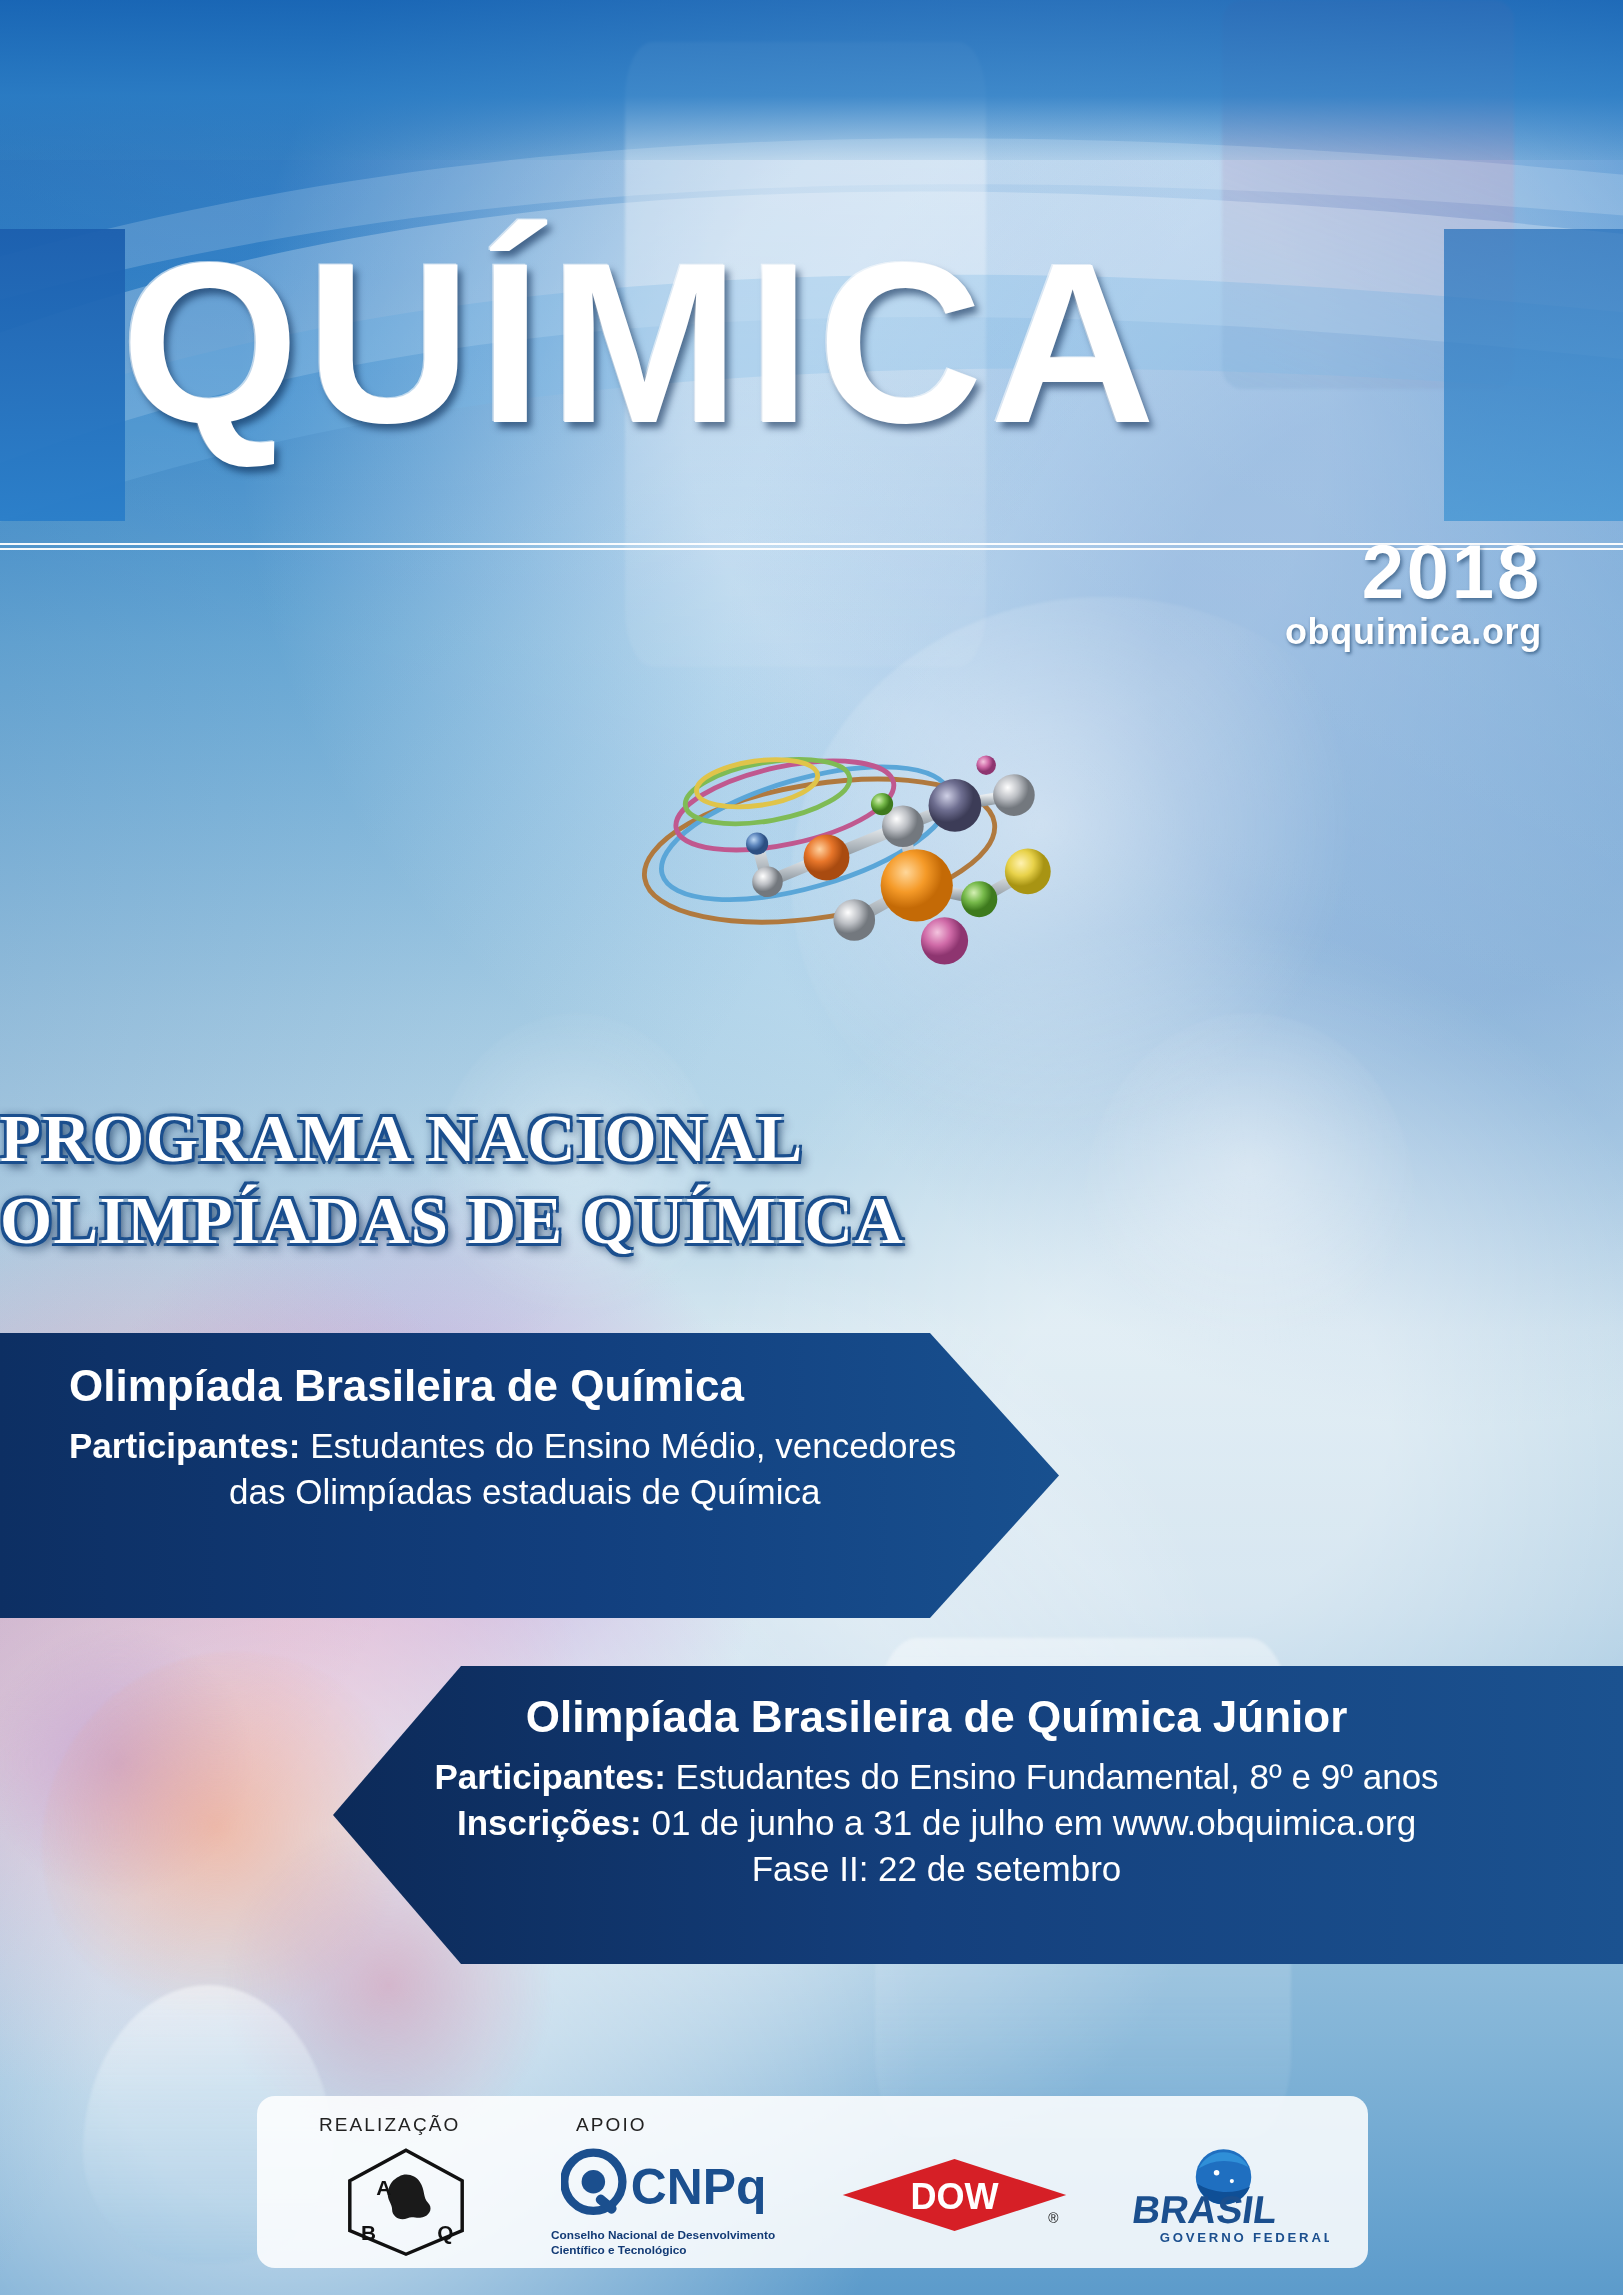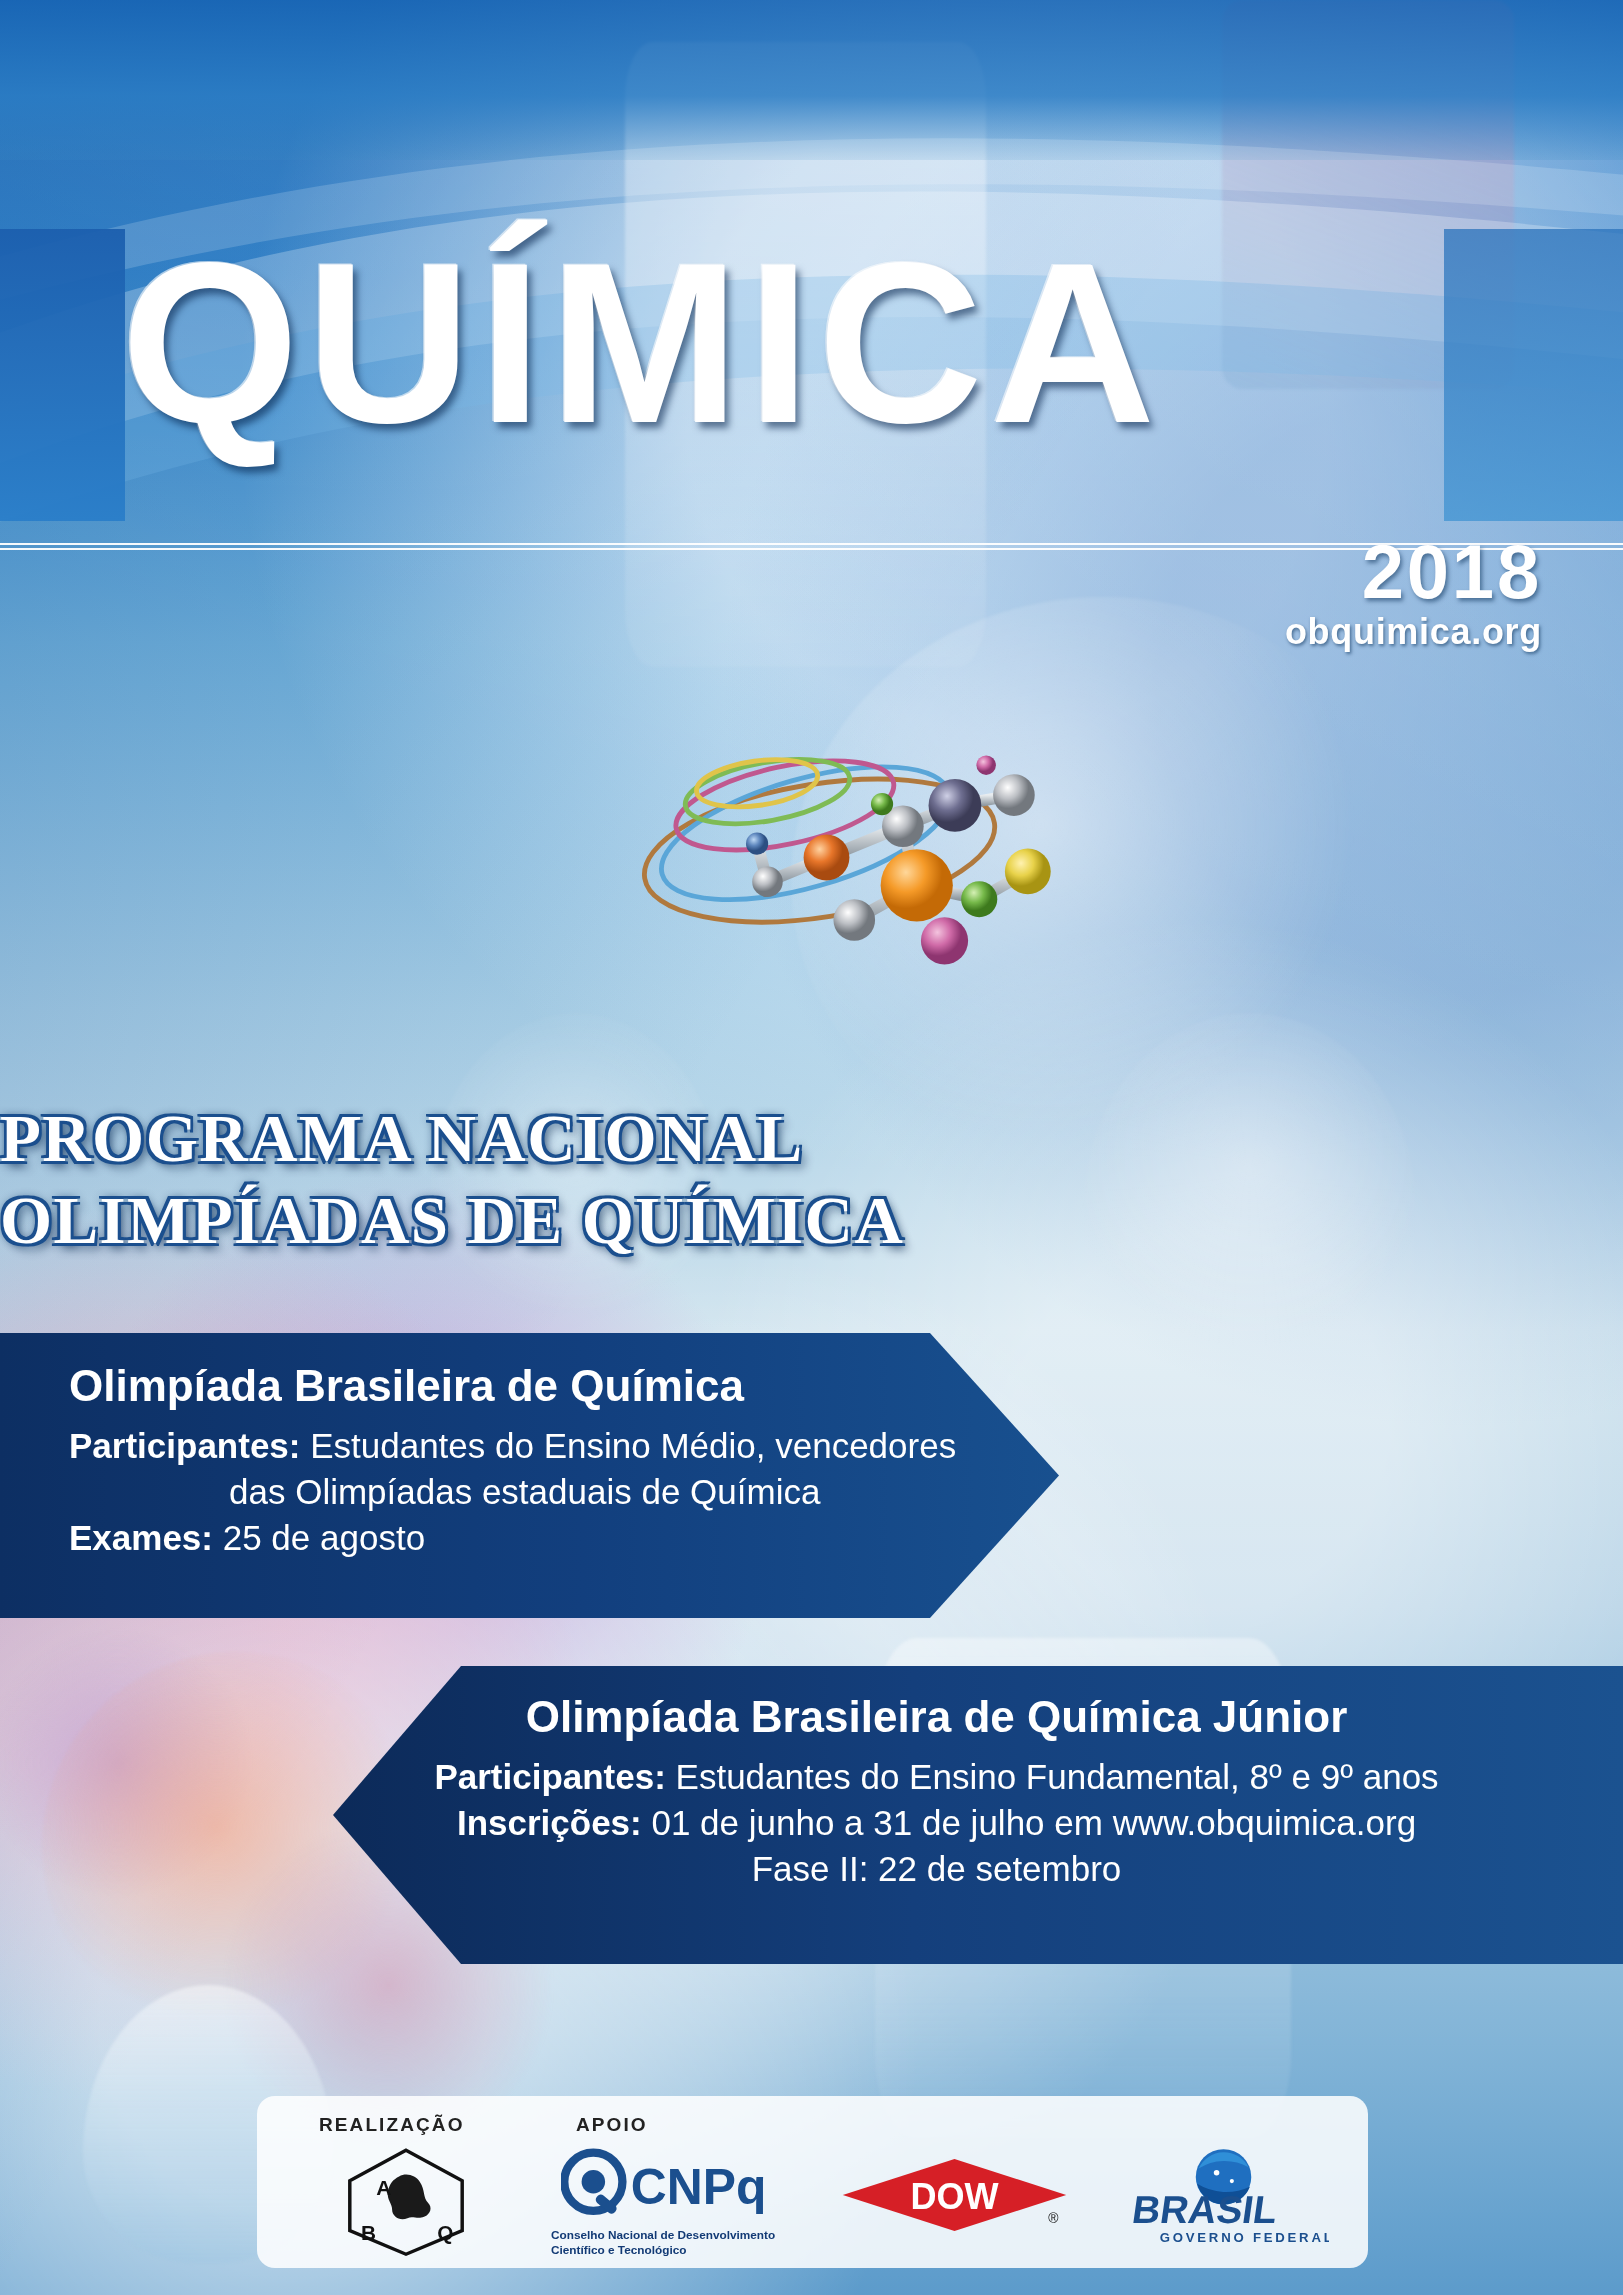--- a/index.html
+++ b/index.html
@@ -141,21 +141,21 @@
   .b-line b{font-weight:bold;}
   .indent-1{padding-left:160px;}
 
   
   .footer{
     position:absolute;left:257px;top:2096px;width:1111px;height:172px;
     background:rgba(255,255,255,.86);
     border-radius:18px;
   }
   .foot-label{
-    position:absolute;font-size:19px;font-weight:bold;letter-spacing:2.1px;color:#222;
+    position:absolute;font-size:19px;font-weight:normal;letter-spacing:2.1px;color:#222;
   }
   .lbl-realizacao{left:62px;top:18px;}
   .lbl-apoio{left:319px;top:18px;}
 
   .bq-logo{position:absolute;left:76px;top:50px;width:146px;height:111px;}
   .cnpq{position:absolute;left:304px;top:47px;width:271px;height:117px;}
   .dow{position:absolute;left:583px;top:60px;width:229px;height:78px;text-align:center;}
   .brasil{position:absolute;left:843px;top:49px;width:229px;height:111px;}
 
   .cnpq-sub{
@@ -293,23 +293,20 @@
   </div>
 
   <div class="banner banner-1">
     <div class="b-head">Olimpíada Brasileira de Química</div>
     <div class="b-line">
       <b>Participantes:</b><span> Estudantes do Ensino Médio, vencedores</span>
     </div>
     <div class="b-line indent-1">
       <span>das Olimpíadas estaduais de Química</span>
     </div>
-    <div class="b-line">
-      <b>Exames:</b><span> 25 de agosto</span>
-    </div>
   </div>
 
   <div class="banner banner-2">
     <div class="b-head">Olimpíada Brasileira de Química Júnior</div>
     <div class="b-line">
       <b>Participantes:</b><span> Estudantes do Ensino Fundamental, 8º e 9º anos</span>
     </div>
     <div class="b-line">
       <b>Inscrições:</b><span> 01 de junho a 31 de julho em www.obquimica.org</span>
     </div>

